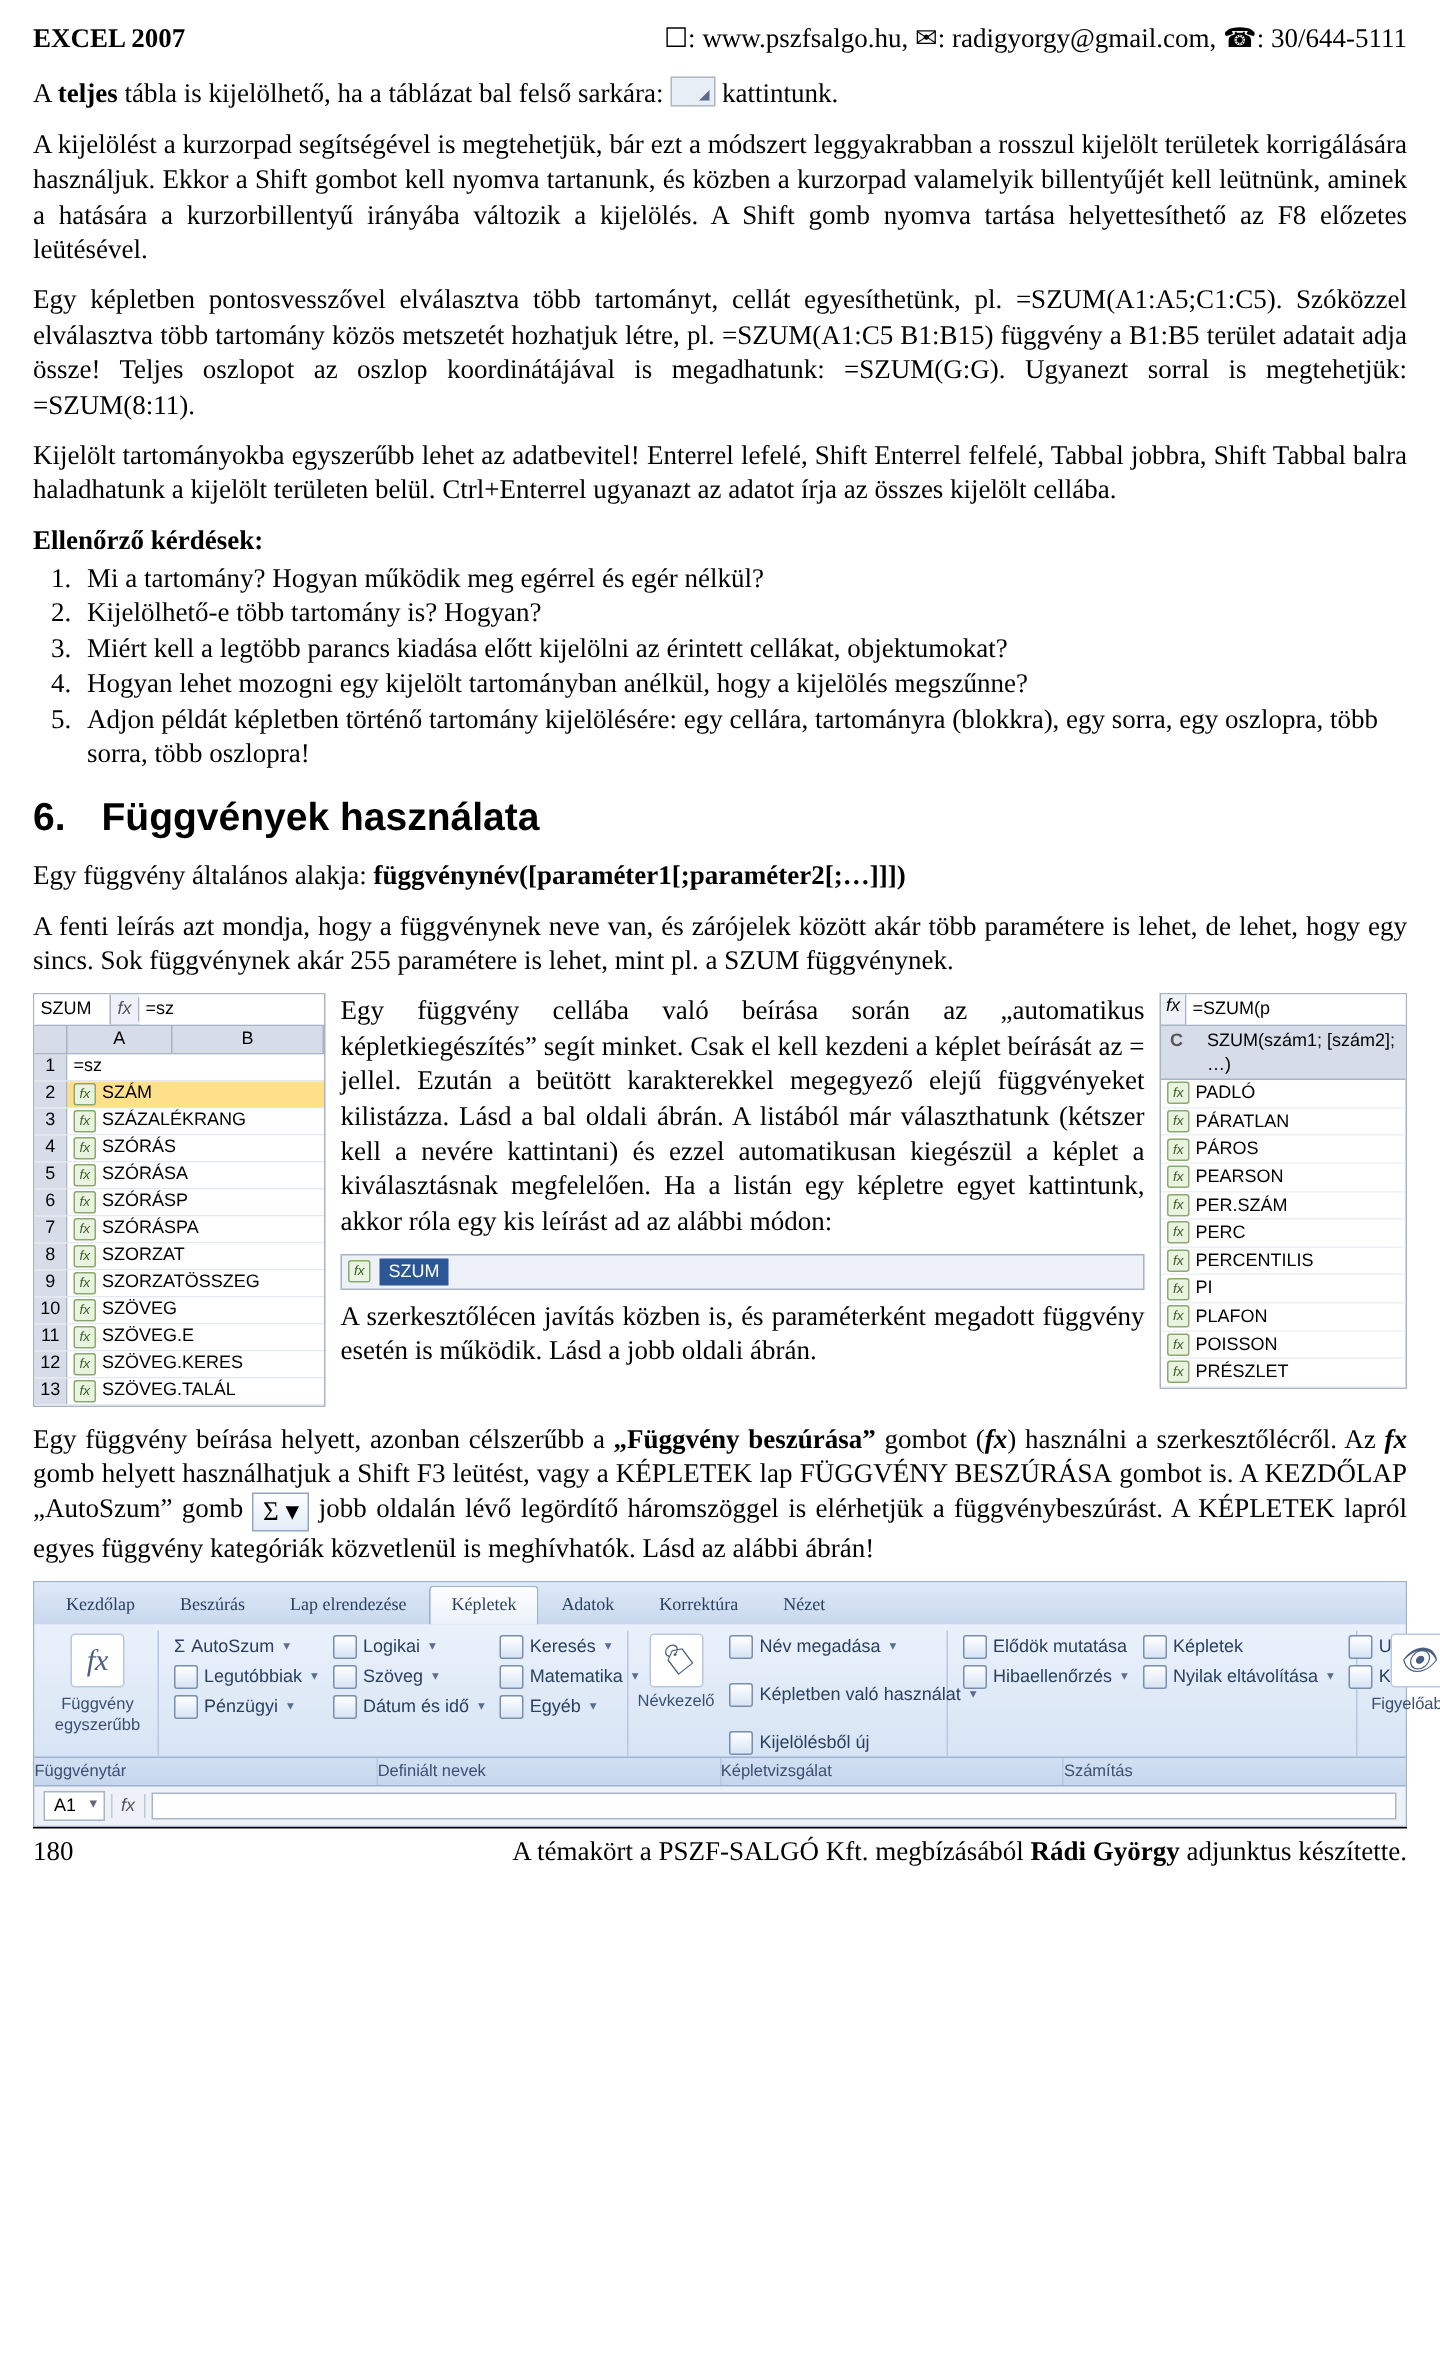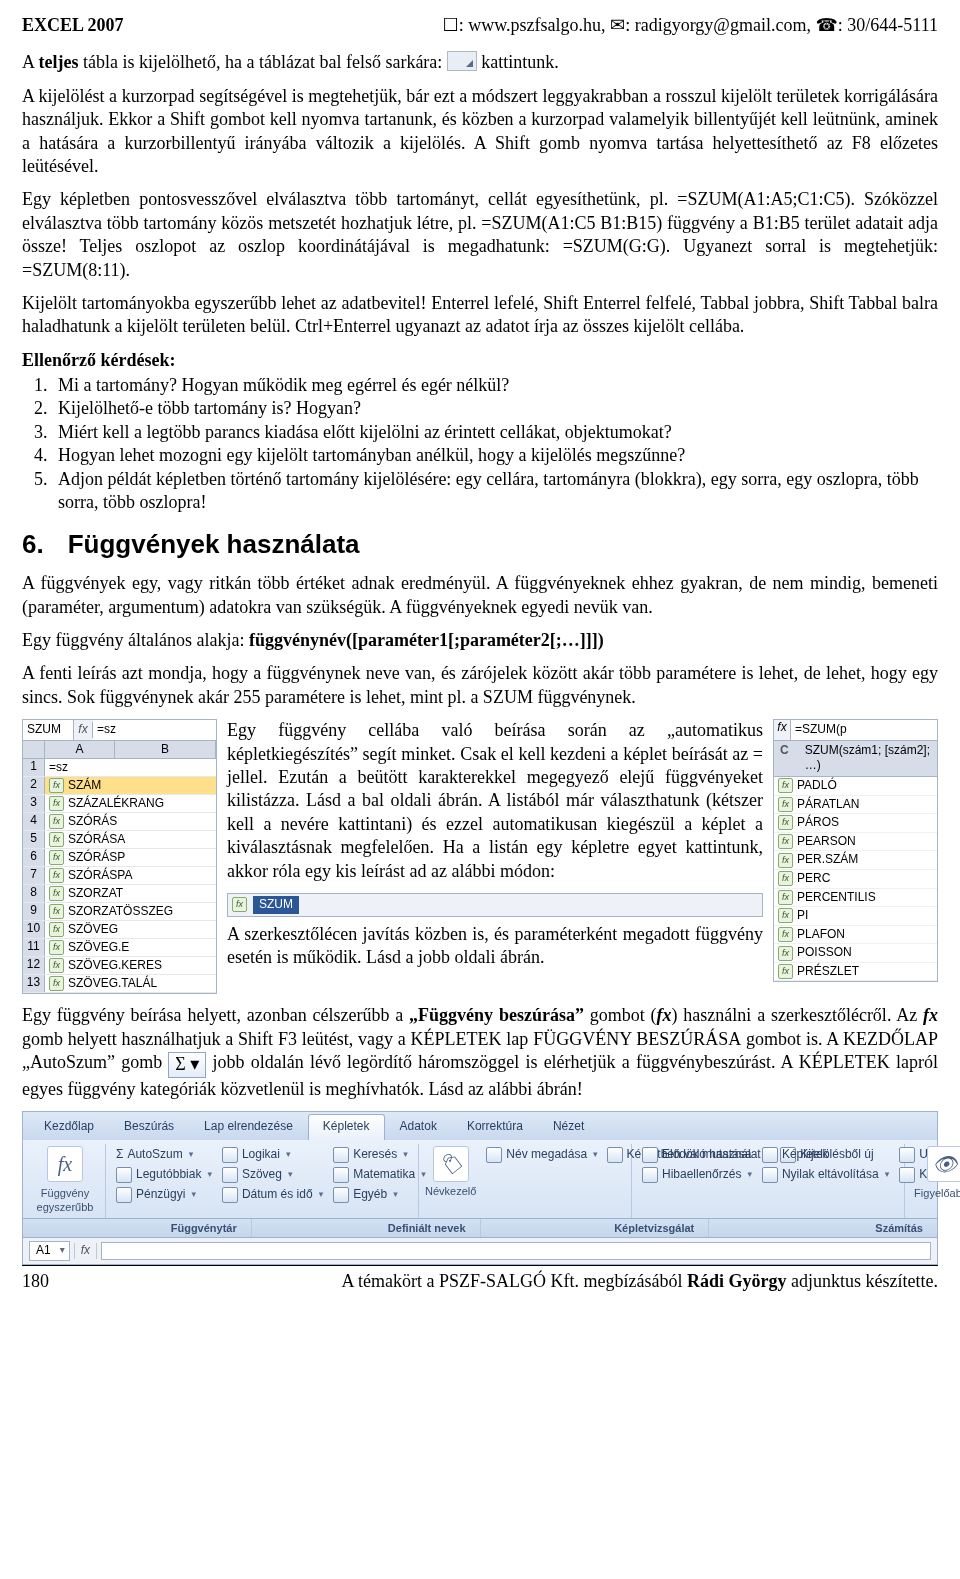--- a/index.html
+++ b/index.html
@@ -145,60 +145,59 @@
     border:1px solid #9db2cf;
     background: linear-gradient(#e6eefb,#cfdef2);
     margin-top: 6px;
   }
   .ribbon .tabs{
     display:flex; gap:0; background:linear-gradient(#dfe9f7,#c8d8ee);
     padding:2px 6px 0 6px;
   }
   .ribbon .tab{
     padding:4px 14px 5px; color:#2a3f5f; border:1px solid transparent;
-    border-bottom:none; border-radius:3px 3px 0 0;
+    border-bottom:none; border-radius:3px 3px 0 0;font-family:Liberation Serif, serif;
   }
   .ribbon .tab.active{
     background:linear-gradient(#fefefe,#eaf1fb);
     border-color:#9db2cf;
   }
   .ribbon .body{
     display:flex; gap:0; background:linear-gradient(#eaf1fb,#d7e4f4);
     padding:4px 2px 0 2px;
   }
   .rgroup{
     border-right:1px solid #b7c8e0;
     padding:2px 6px 0 6px;
     display:flex; flex-direction:column; align-items:center; gap:2px;
     min-width:68px;
   }
-  .rgroup .stack{ display:flex; flex-direction:row; gap:1px; align-items:flex-start;}
+  .rgroup .stack{ display:flex; flex-direction:column; gap:14px; align-items:flex-start;}
   .rbtn{
     display:flex; align-items:center; gap:4px;
     padding:1px 4px; border-radius:3px; color:#2a3f5f;
     white-space:nowrap;
   }
   .rbtn .dd{ font-size:9px; color:#5a6f8f; margin-left:2px;}
   .big-icon{
     width:34px; height:34px; border:1px solid #b7c8e0; border-radius:3px;
     background:#fff; display:flex; align-items:center; justify-content:center;
     font-family: "Times New Roman", serif; font-style:italic; font-size:20px; color:#4a5f82;
   }
   .rlabel{
     font-size:11px; color:#3a4f72; text-align:center; padding:2px 0 4px 0;
     width:100%;
   }
   .footer-band{
     display:flex; background:linear-gradient(#d2e0f2,#c5d6ec);
     border-top:1px solid #9db2cf;
   }
   .footer-band span{
-    flex:1; text-align:right; font-size:11px; color:#3a4f72; padding:2px 14px;
+    flex:1; text-align:left; font-size:11px; color:#3a4f72; padding:2px 0;
     border-right:1px solid #b7c8e0;
-    font-weight:bold;
   }
   .namebox-row{
     display:flex; align-items:center; gap:4px;
     background:#eef2f8; border-top:1px solid #9db2cf; padding:3px 6px;
     font-family: Tahoma, sans-serif; font-size:12px;
   }
   .namebox-row .nb{
     background:#fff; border:1px solid #a7b4c6; padding:1px 18px 1px 6px;
     position:relative;
   }
@@ -253,21 +252,20 @@
     <li>Miért kell a legtöbb parancs kiadása előtt kijelölni az érintett cellákat, objektumokat?</li>
     <li>Hogyan lehet mozogni egy kijelölt tartományban anélkül, hogy a kijelölés megszűnne?</li>
     <li>Adjon példát képletben történő tartomány kijelölésére: egy cellára, tartományra (blokkra), egy sorra, egy oszlopra, több sorra, több oszlopra!</li>
   </ol>
 
   <h2 class="section">
     <span>6.</span>
     <span>Függvények használata</span>
   </h2>
 
-  <p>A függvények egy, vagy ritkán több értéket adnak eredményül. A függvényeknek ehhez gyakran, de nem mindig, bemeneti (paraméter, argumentum) adatokra van szükségük. A függvényeknek egyedi nevük van.</p>
   <p>
     <span>Egy függvény általános alakja: </span><b>függvénynév([paraméter1[;paraméter2[;…]]])</b>
   </p>
   <p>A fenti leírás azt mondja, hogy a függvénynek neve van, és zárójelek között akár több paramétere is lehet, de lehet, hogy egy sincs. Sok függvénynek akár 255 paramétere is lehet, mint pl. a SZUM függvénynek.</p>
 
   <div class="threecol">
 
     <div class="excel-mini">
       <div class="formula-row">
         <span class="namebox">SZUM</span>

